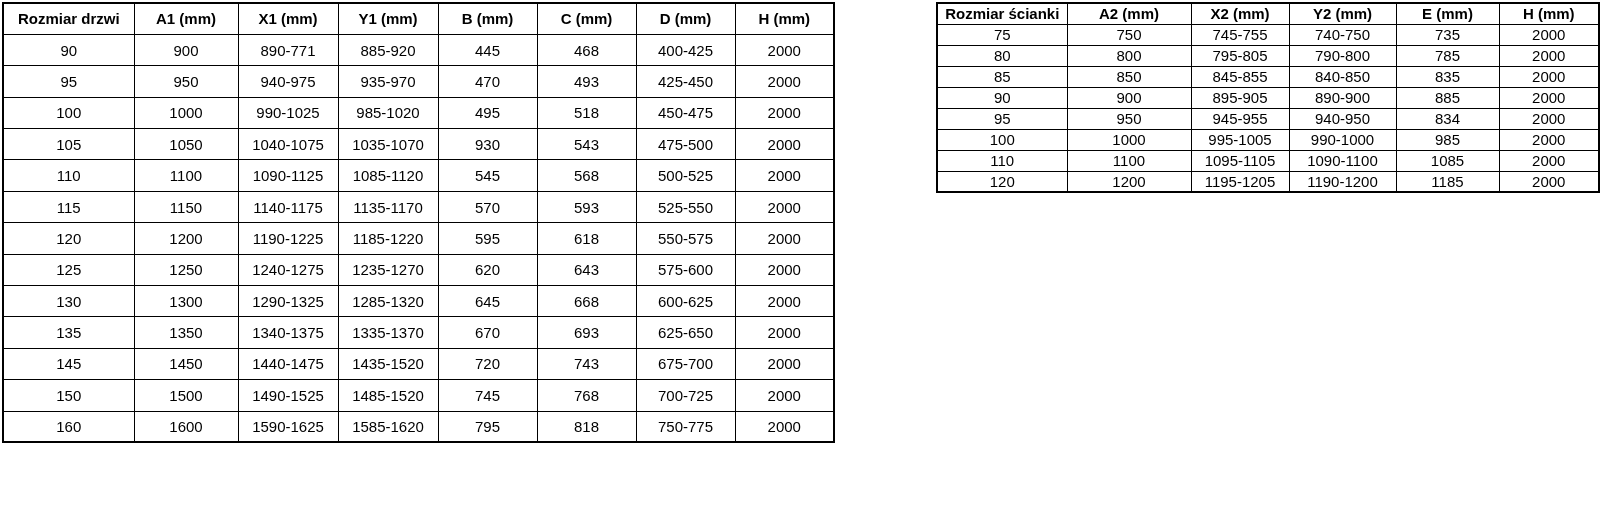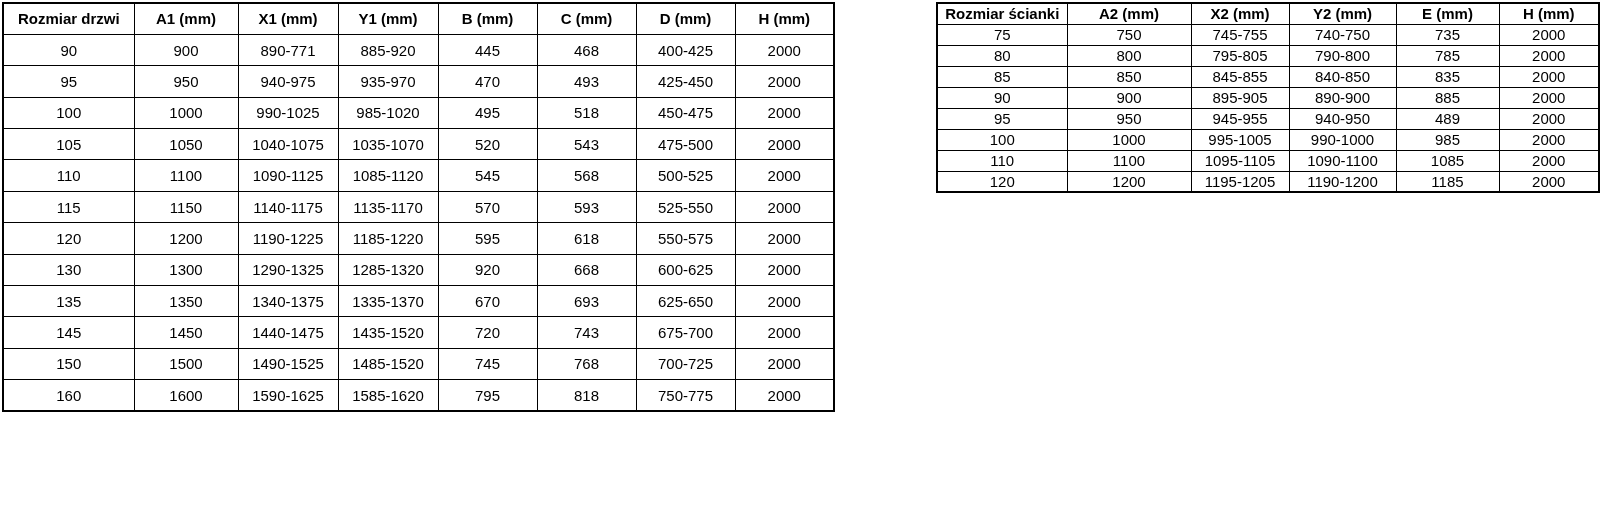--- a/index.html
+++ b/index.html
@@ -110,21 +110,21 @@
           <td>495</td>
           <td>518</td>
           <td>450-475</td>
           <td>2000</td>
         </tr>
         <tr>
           <td>105</td>
           <td>1050</td>
           <td>1040-1075</td>
           <td>1035-1070</td>
-          <td>520</td>
+          <td>930</td>
           <td>543</td>
           <td>475-500</td>
           <td>2000</td>
         </tr>
         <tr>
           <td>110</td>
           <td>1100</td>
           <td>1090-1125</td>
           <td>1085-1120</td>
           <td>545</td>
@@ -146,25 +146,35 @@
           <td>120</td>
           <td>1200</td>
           <td>1190-1225</td>
           <td>1185-1220</td>
           <td>595</td>
           <td>618</td>
           <td>550-575</td>
           <td>2000</td>
         </tr>
         <tr>
+          <td>125</td>
+          <td>1250</td>
+          <td>1240-1275</td>
+          <td>1235-1270</td>
+          <td>620</td>
+          <td>643</td>
+          <td>575-600</td>
+          <td>2000</td>
+        </tr>
+        <tr>
           <td>130</td>
           <td>1300</td>
           <td>1290-1325</td>
           <td>1285-1320</td>
-          <td>920</td>
+          <td>645</td>
           <td>668</td>
           <td>600-625</td>
           <td>2000</td>
         </tr>
         <tr>
           <td>135</td>
           <td>1350</td>
           <td>1340-1375</td>
           <td>1335-1370</td>
           <td>670</td>
@@ -255,21 +265,21 @@
           <td>895-905</td>
           <td>890-900</td>
           <td>885</td>
           <td>2000</td>
         </tr>
         <tr>
           <td>95</td>
           <td>950</td>
           <td>945-955</td>
           <td>940-950</td>
-          <td>489</td>
+          <td>834</td>
           <td>2000</td>
         </tr>
         <tr>
           <td>100</td>
           <td>1000</td>
           <td>995-1005</td>
           <td>990-1000</td>
           <td>985</td>
           <td>2000</td>
         </tr>

